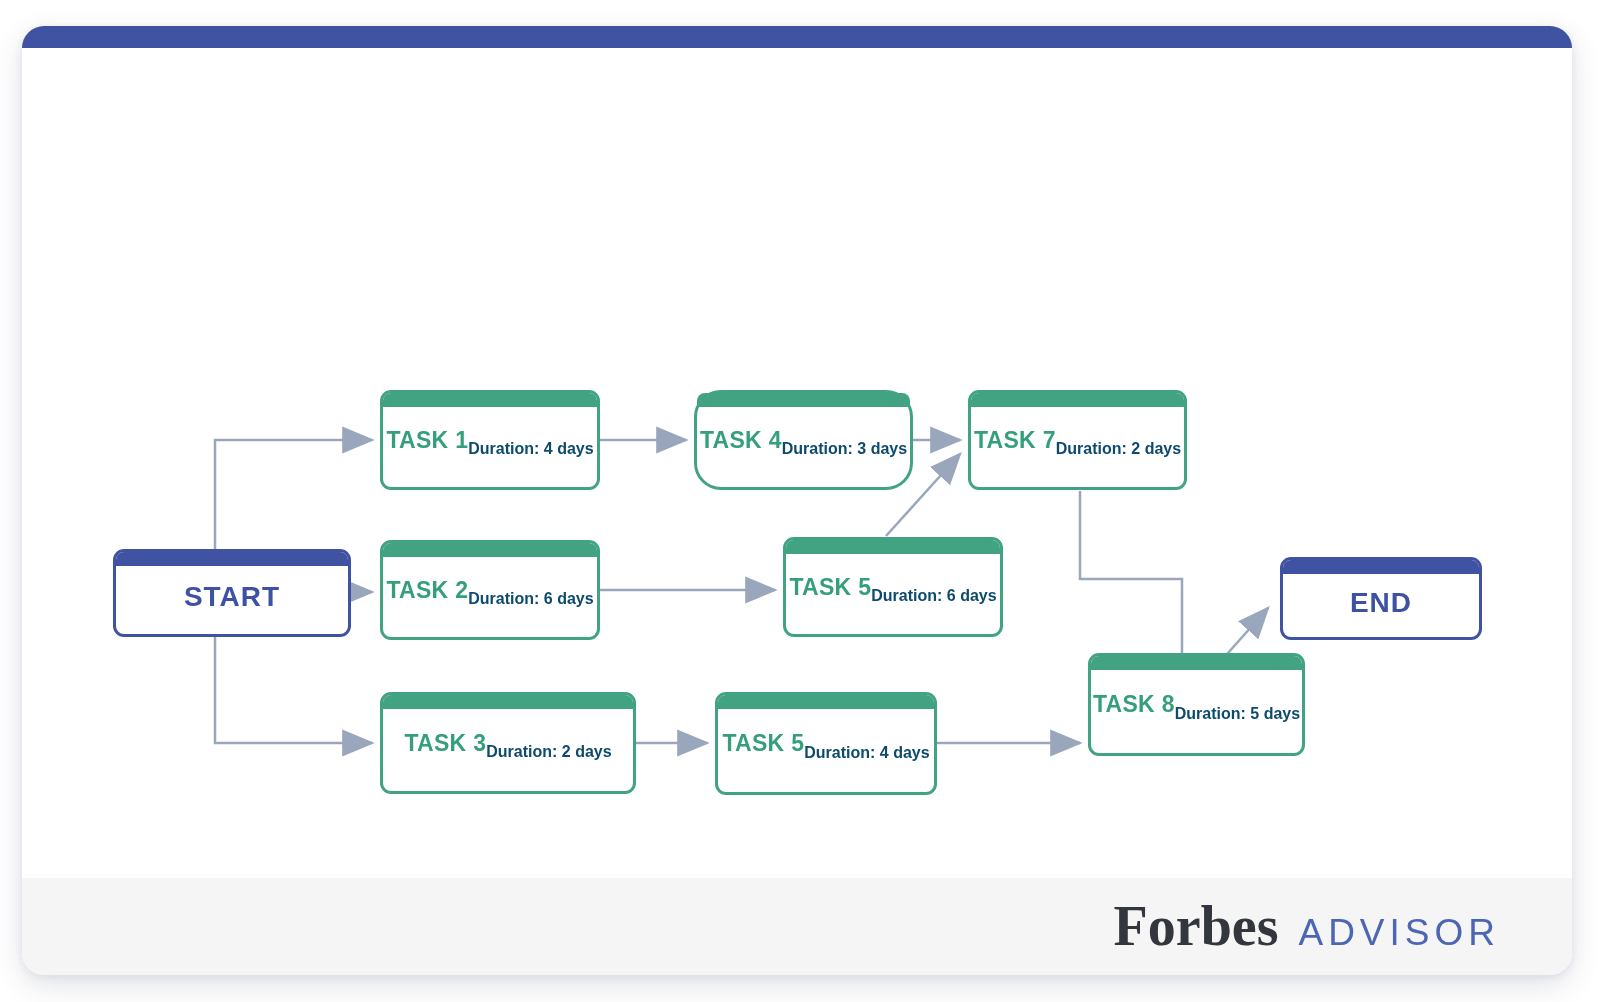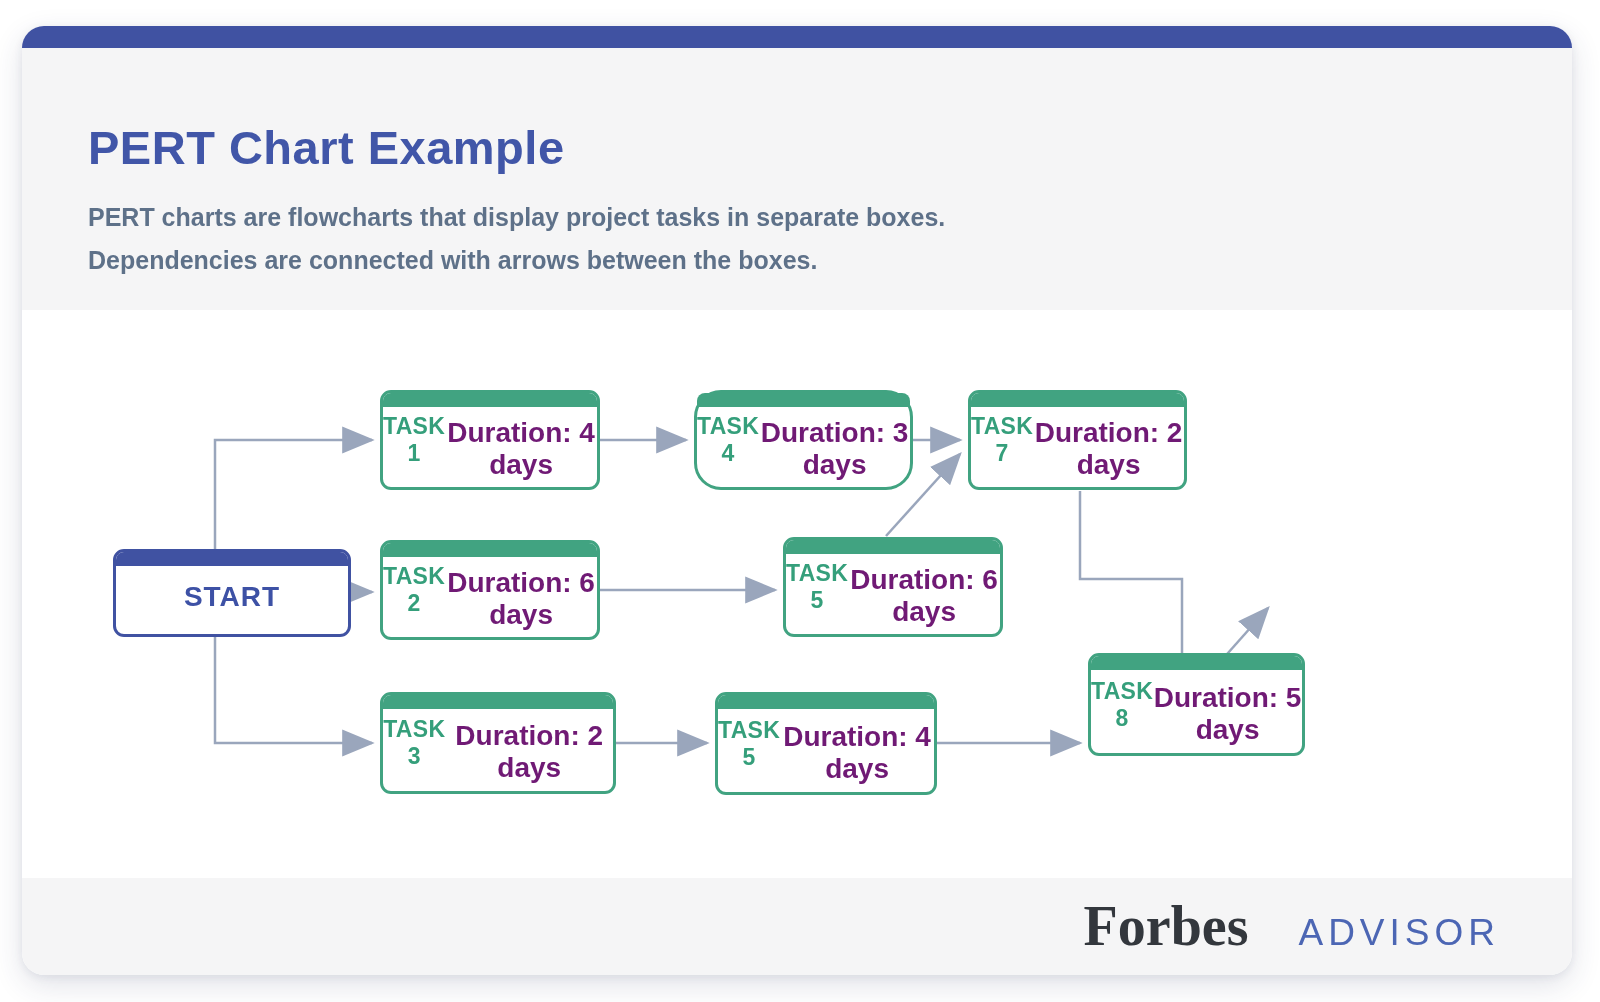--- a/index.html
+++ b/index.html
@@ -9,55 +9,48 @@
   .card{position:absolute;left:22px;top:26px;width:1550px;height:949px;
         background:#ffffff;border-radius:22px;overflow:hidden;
         box-shadow:0 10px 30px rgba(40,50,90,.14), 0 2px 8px rgba(40,50,90,.08);}
   .topbar{position:absolute;left:0;top:0;width:100%;height:22px;background:#4052A2;}
   .header-band{position:absolute;left:0;top:22px;width:100%;height:262px;background:#F5F5F6;}
   .page-title{position:absolute;left:66px;top:72px;font-size:47px;font-weight:800;
               color:#4156A8;letter-spacing:.5px;}
   .page-subtitle{position:absolute;left:66px;top:148px;font-size:25px;font-weight:700;
                  color:#5E7189;line-height:43px;}
   .footer-band{position:absolute;left:0;bottom:0;width:100%;height:97px;background:#F5F5F6;
-               display:flex;align-items:baseline;justify-content:flex-end;padding-right:72px;box-sizing:border-box;gap:30px;}
+               display:flex;align-items:baseline;justify-content:flex-end;padding-right:72px;box-sizing:border-box;}
   .brand-forbes{font-family:"Liberation Serif", serif;font-weight:700;font-size:56px;
                 color:#33373d;line-height:97px;}
   .brand-advisor{font-size:37px;font-weight:400;color:#4C66B4;letter-spacing:5px;margin-left:20px;}
 
   
   .diagram-layer{position:absolute;left:0;top:0;width:1600px;height:1002px;}
   svg.connectors{position:absolute;left:0;top:0;pointer-events:none;}
 
   .node{position:absolute;background:#ffffff;border-radius:11px;box-sizing:border-box;
         display:flex;flex-direction:row;align-items:center;justify-content:center;
         text-align:center;}
   .node .bar{position:absolute;top:0;left:0;right:0;height:14px;border-radius:8px 8px 0 0;}
   .node.task{border:3px solid #41A381;}
   .node.task .bar{background:#41A381;}
   .node.milestone{border:3px solid #4052A2;}
   .node.milestone .bar{background:#4052A2;}
   .node .spacer{height:12px;}
   .task-title{color:#359F7B;font-size:23px;font-weight:800;letter-spacing:.3px;}
-  .task-duration{color:#701a75;font-size:28px;font-weight:700;margin-top:18px;}
+  .task-duration{color:#0c4a6e;font-size:16px;font-weight:700;margin-top:18px;}
   .milestone-label{color:#3D51A5;font-size:28px;font-weight:800;letter-spacing:1px;margin-top:8px;}
 </style>
 </head>
 <body>
 
 <div class="page">
   <div class="card">
     <div class="topbar"></div>
-    <div class="header-band">
-      <div class="page-title">PERT Chart Example</div>
-      <div class="page-subtitle">
-        <div>PERT charts are flowcharts that display project tasks in separate boxes.</div>
-        <div>Dependencies are connected with arrows between the boxes.</div>
-      </div>
-    </div>
     <div class="footer-band">
       <span class="brand-forbes">Forbes</span>
       <span class="brand-advisor">ADVISOR</span>
     </div>
   </div>
 
   <div class="diagram-layer">
 
     <svg class="connectors" width="1600" height="1002" viewBox="0 0 1600 1002">
       <defs>
@@ -113,36 +106,40 @@
       <div class="task-duration">Duration: 6 days</div>
     </div>
 
     <div class="node task" style="left:783px;top:537px;width:220px;height:100px;">
       <div class="bar"></div>
       <div class="spacer"></div>
       <div class="task-title">TASK 5</div>
       <div class="task-duration">Duration: 6 days</div>
     </div>
 
-    <div class="node task" style="left:380px;top:692px;width:236px;height:102px;">
+    <div class="node task" style="left:380px;top:692px;width:256px;height:102px;">
       <div class="bar"></div>
       <div class="spacer"></div>
       <div class="task-title">TASK 3</div>
       <div class="task-duration">Duration: 2 days</div>
     </div>
 
     <div class="node task" style="left:715px;top:692px;width:222px;height:103px;">
       <div class="bar"></div>
       <div class="spacer"></div>
       <div class="task-title">TASK 5</div>
       <div class="task-duration">Duration: 4 days</div>
     </div>
 
     <div class="node task" style="left:1088px;top:653px;width:217px;height:103px;">
       <div class="bar"></div>
       <div class="spacer"></div>
       <div class="task-title">TASK 8</div>
       <div class="task-duration">Duration: 5 days</div>
     </div>
 
+    <div class="node milestone" style="left:1280px;top:557px;width:202px;height:83px;">
+      <div class="bar"></div>
+      <div class="milestone-label">END</div>
+    </div>
 
   </div>
 </div>
 
 </body></html>

